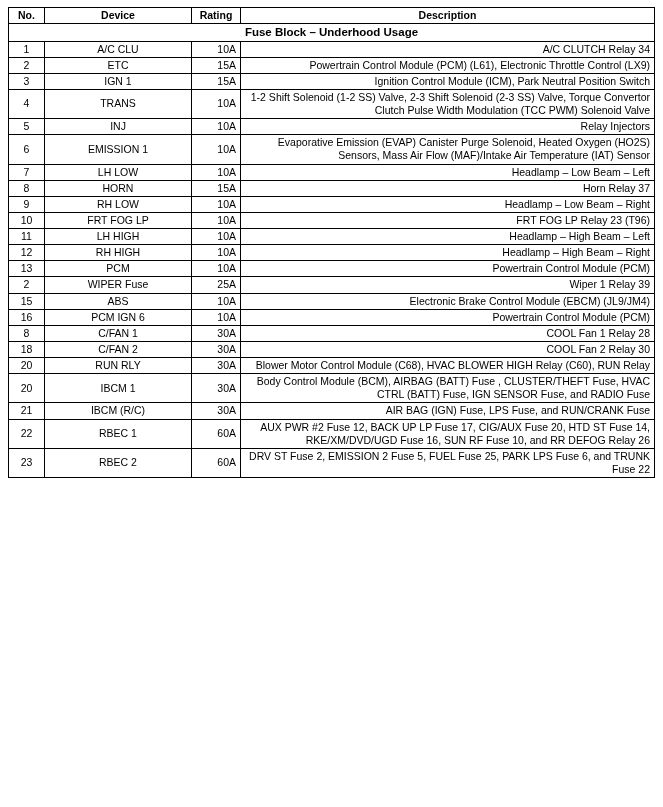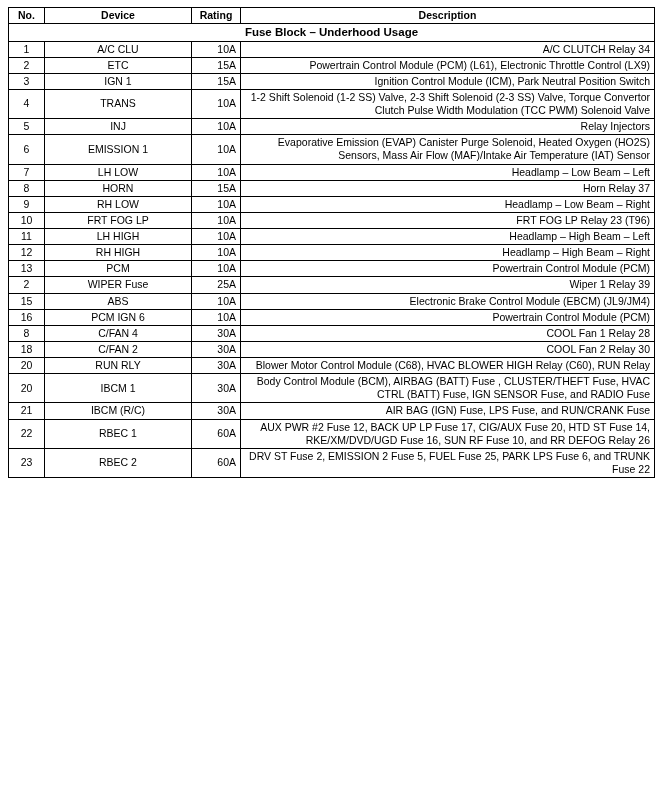--- a/index.html
+++ b/index.html
@@ -156,21 +156,21 @@
           <td class="col-desc">Electronic Brake Control Module (EBCM) (JL9/JM4)</td>
         </tr>
         <tr>
           <td class="col-no">16</td>
           <td class="col-dev">PCM IGN 6</td>
           <td class="col-rat">10A</td>
           <td class="col-desc">Powertrain Control Module (PCM)</td>
         </tr>
         <tr>
           <td class="col-no">8</td>
-          <td class="col-dev">C/FAN 4</td>
+          <td class="col-dev">C/FAN 1</td>
           <td class="col-rat">30A</td>
           <td class="col-desc">COOL Fan 1 Relay 28</td>
         </tr>
         <tr>
           <td class="col-no">18</td>
           <td class="col-dev">C/FAN 2</td>
           <td class="col-rat">30A</td>
           <td class="col-desc">COOL Fan 2 Relay 30</td>
         </tr>
         <tr>

